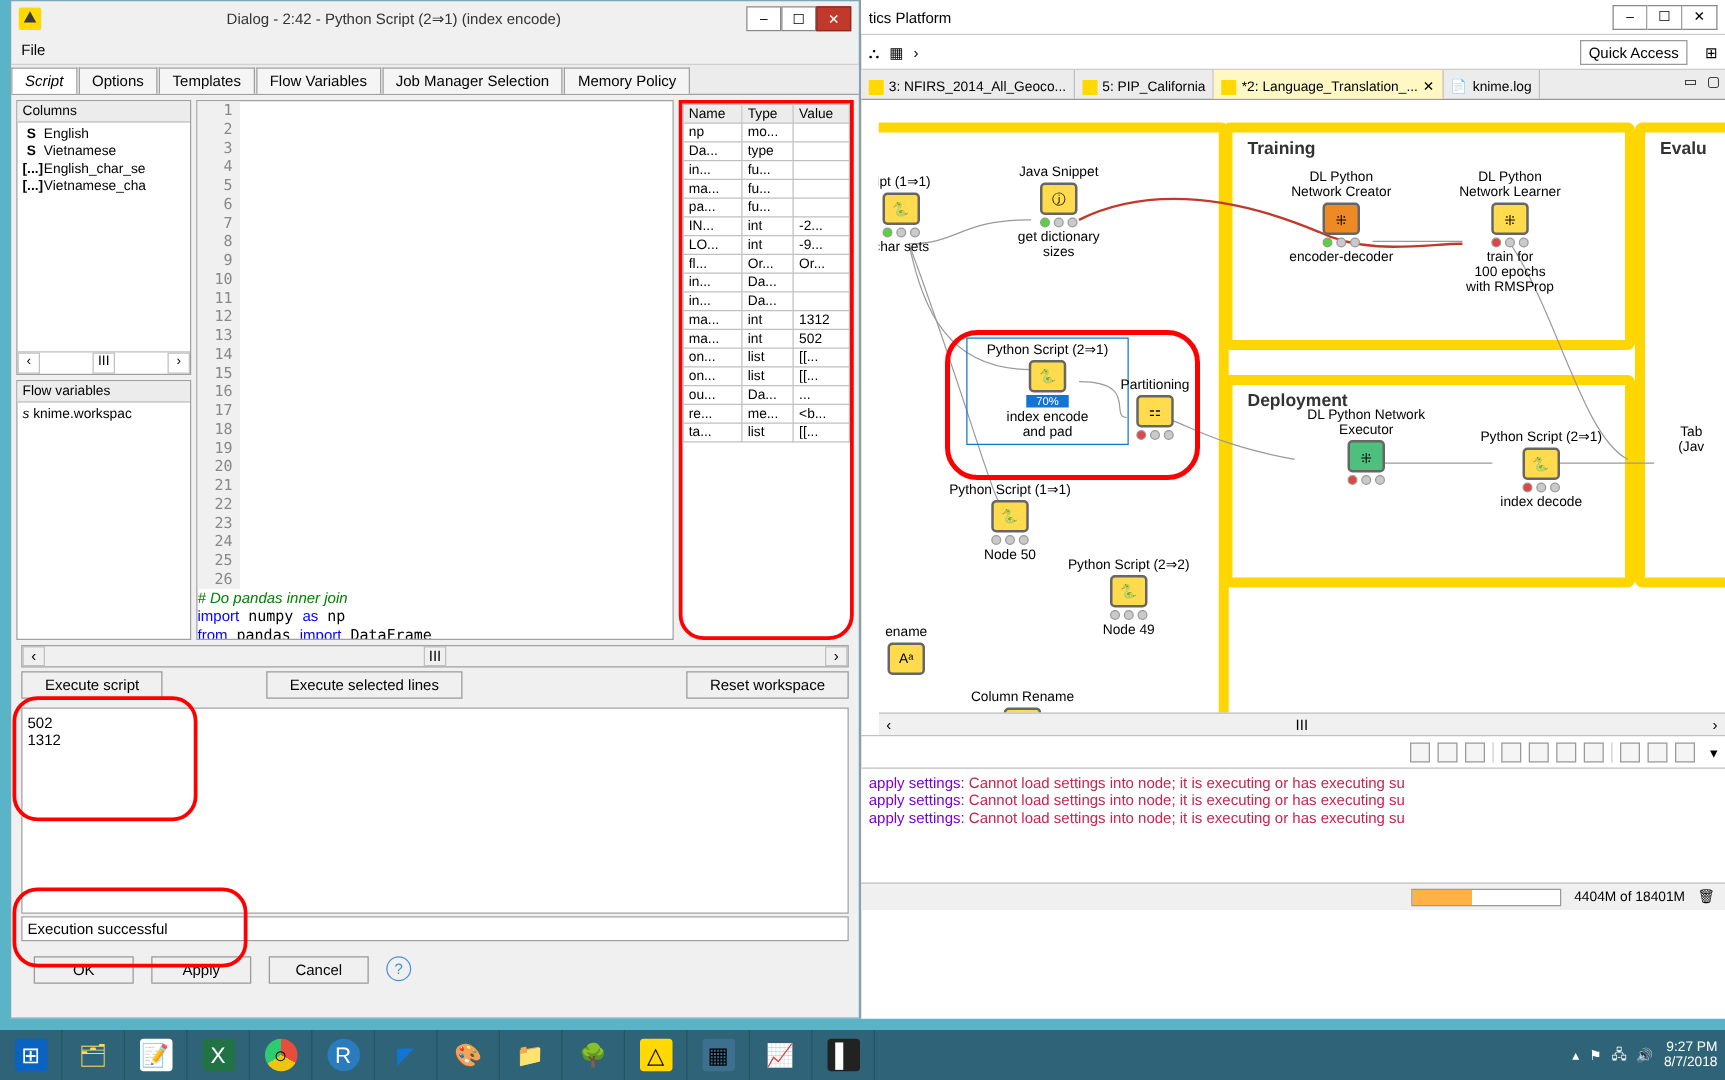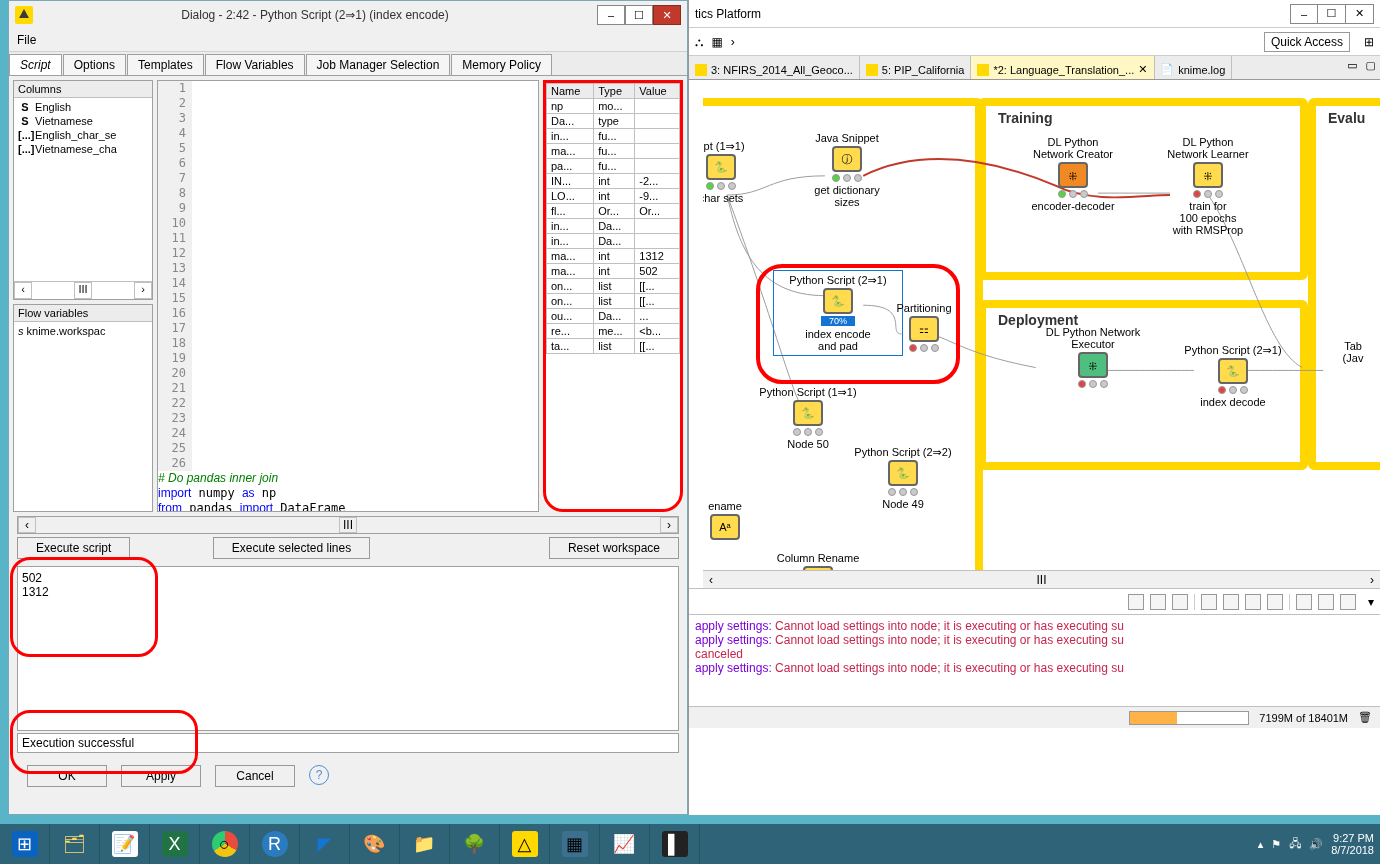--- a/index.html
+++ b/index.html
@@ -506,28 +506,27 @@
     <div style="border-left:1px solid #ccc;height:16px;"></div>
     <div class="mini-icon"></div>
     <div class="mini-icon"></div>
     <div class="mini-icon"></div>
     <span style="margin-left:6px;">▾</span>
   </div>
 
   <div class="console">
     <div><span class="w">apply settings: </span><span class="e">Cannot load settings into node; it is executing or has executing su</span></div>
     <div><span class="w">apply settings: </span><span class="e">Cannot load settings into node; it is executing or has executing su</span></div>
-    <div><span class="e">canceled</span></div>
     <div><span class="w">apply settings: </span><span class="e">Cannot load settings into node; it is executing or has executing su</span></div>
   </div>
 
   <div class="statusbar">
     <div style="flex:1"></div>
     <div class="heap-bar"></div>
-    <span>7199M of 18401M</span>
+    <span>4404M of 18401M</span>
     <span>🗑</span>
   </div>
 </div>
 
 <div class="taskbar">
   <div class="task-item">
       <div class="ico" style="background:#0a63c0;color:#fff;">⊞</div>
     </div>
   <div class="task-item">
       <div class="ico" style="color:#ffd966;">🗂</div>

